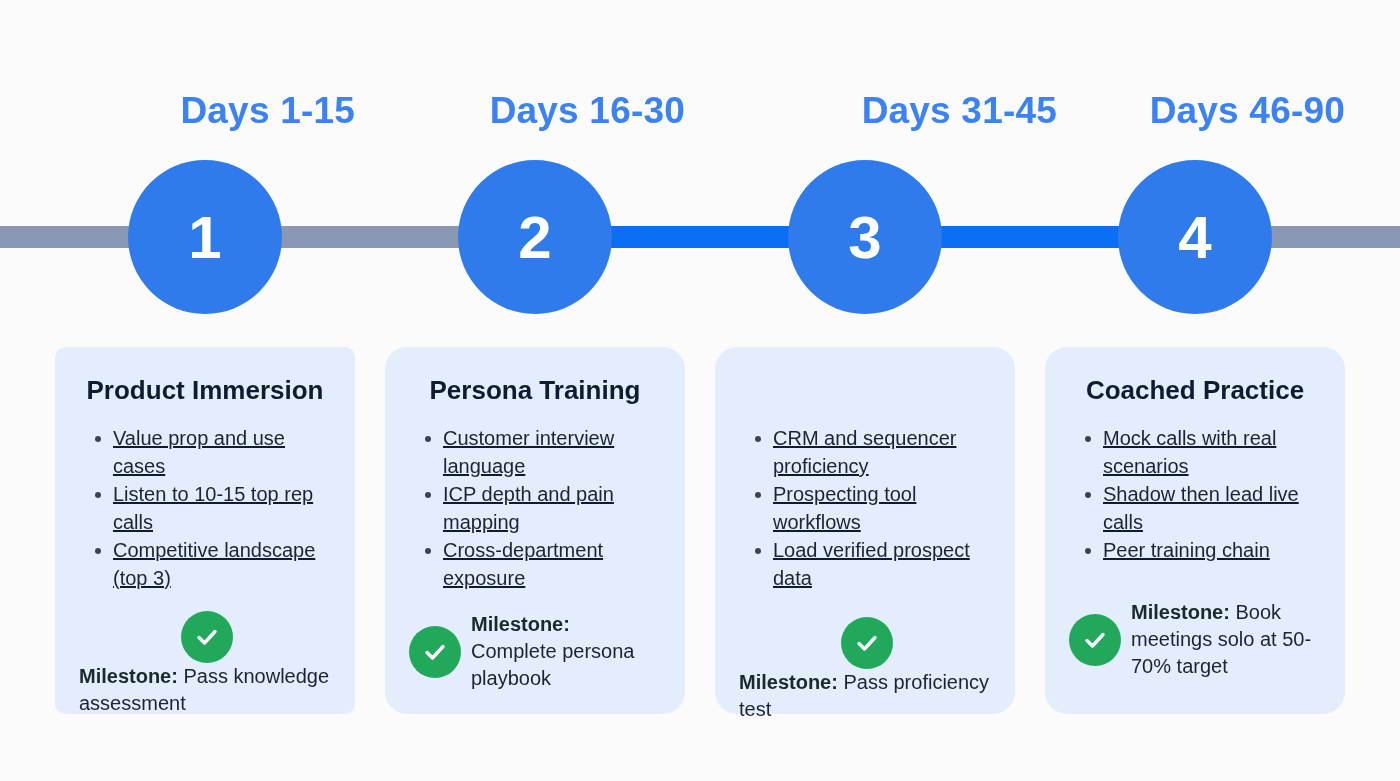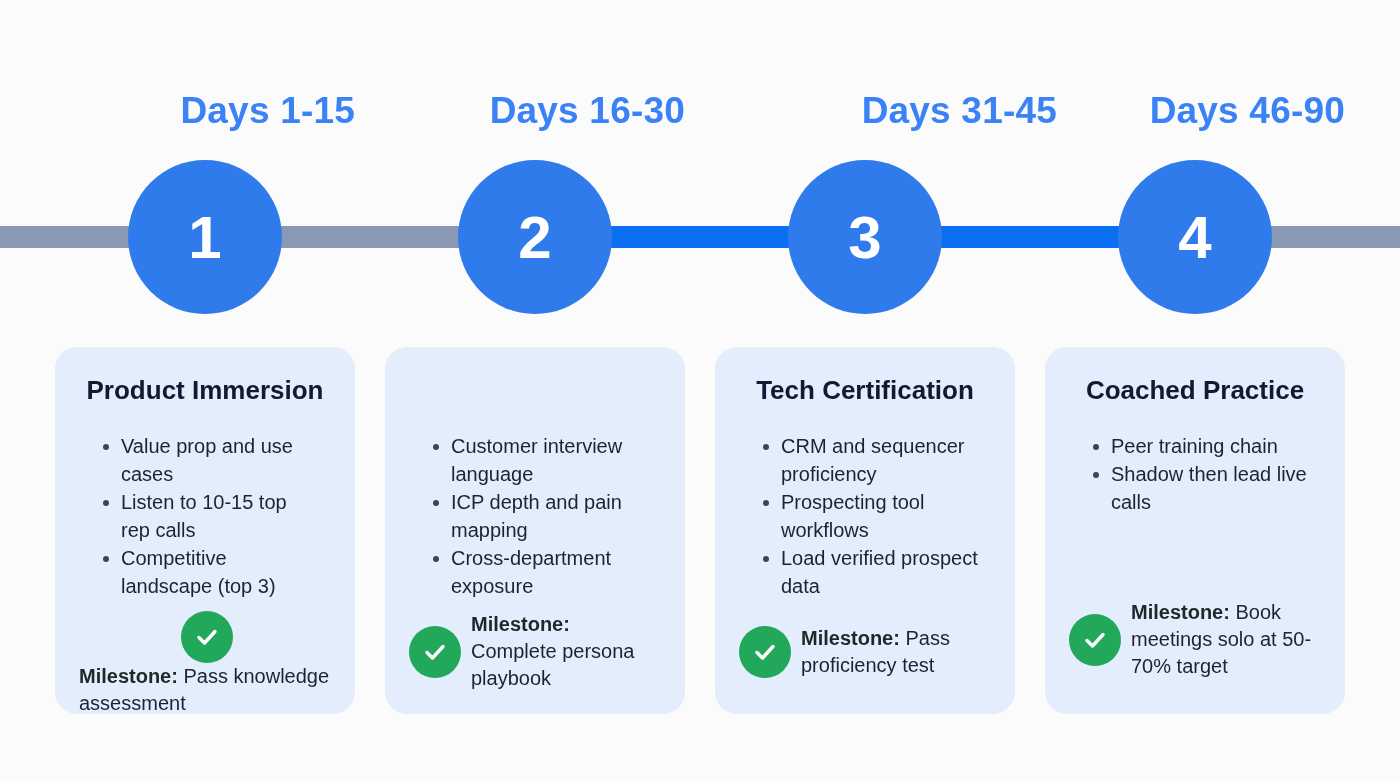--- a/index.html
+++ b/index.html
@@ -23,21 +23,21 @@
     }
     .card {
       position: absolute; top: 347px; width: 300px; height: 367px;
       background: #e3edfb; border-radius: 22px; box-sizing: border-box;
     }
     .card-title {
       position: absolute; top: 28px; left: 0; right: 0; text-align: center;
       font-size: 26px; font-weight: 700; color: #0f1a33;
     }
     .bullets {
-      position: absolute; top: 77px; left: 38px; right: 26px; margin: 8px; padding: 0; list-style: none;
+      position: absolute; top: 77px; left: 38px; right: 26px; margin: 0; padding: 0; list-style: none; text-decoration: underline;
     }
     .bullets li {
       position: relative; padding-left: 20px; font-size: 20px; line-height: 28px; color: #1c2433;
     }
     .bullets li::before {
       content: ""; position: absolute; left: 2px; top: 12px; width: 6px; height: 6px;
       border-radius: 50%; background: #3b4456;
     }
     .milestone {
       position: absolute; left: 24px; right: 10px; display: flex; align-items: center;
@@ -51,81 +51,82 @@
   </style>
 </head>
 <body>
 
 <div class="track gray" style="left:0; width:460px;"></div>
 <div class="track blue" style="left:460px; width:740px;"></div>
 <div class="track gray" style="left:1200px; width:200px;"></div>
 
 <div class="phase-label" style="left:55px;">Days 1-15</div>
 <div class="circle" style="left:128px;">1</div>
-<div class="card" style="left:55px;">
+<div class="card" style="left:55px;border-radius:10px;">
   <div class="card-title">Product Immersion</div>
   <ul class="bullets">
     <li>Value prop and use cases</li>
     <li>Listen to 10-15 top rep calls</li>
     <li>Competitive landscape (top 3)</li>
   </ul>
   <div class="milestone" style="top:264px;flex-direction:column;">
     <div class="check">
       <svg width="28" height="28" viewBox="0 0 28 28">
           <path d="M6 14.5 L11.5 20 L22 8.5" fill="none" stroke="#fff" stroke-width="3.4" stroke-linecap="round" stroke-linejoin="round"></path>
         </svg>
     </div>
     <div class="milestone-text"><b>Milestone:</b> <span>Pass knowledge assessment</span></div>
   </div>
 </div>
 
 <div class="phase-label" style="left:385px;">Days 16-30</div>
 <div class="circle" style="left:458px;">2</div>
 <div class="card" style="left:385px;">
+  <div class="card-title">Persona Training</div>
   <ul class="bullets">
     <li>Customer interview language</li>
     <li>ICP depth and pain mapping</li>
     <li>Cross-department exposure</li>
   </ul>
   <div class="milestone" style="top:264px;">
     <div class="check">
       <svg width="28" height="28" viewBox="0 0 28 28">
           <path d="M6 14.5 L11.5 20 L22 8.5" fill="none" stroke="#fff" stroke-width="3.4" stroke-linecap="round" stroke-linejoin="round"></path>
         </svg>
     </div>
     <div class="milestone-text"><b>Milestone:</b><br><span>Complete persona playbook</span></div>
   </div>
 </div>
 
 <div class="phase-label" style="left:757px;">Days 31-45</div>
 <div class="circle" style="left:788px;">3</div>
 <div class="card" style="left:715px;">
-  <div class="card-title">Tech Certification</div>
   <ul class="bullets">
     <li>CRM and sequencer proficiency</li>
     <li>Prospecting tool workflows</li>
     <li>Load verified prospect data</li>
   </ul>
-  <div class="milestone" style="top:278px;">
+  <div class="milestone" style="top:270px;flex-direction:column;">
     <div class="check">
       <svg width="28" height="28" viewBox="0 0 28 28">
           <path d="M6 14.5 L11.5 20 L22 8.5" fill="none" stroke="#fff" stroke-width="3.4" stroke-linecap="round" stroke-linejoin="round"></path>
         </svg>
     </div>
     <div class="milestone-text"><b>Milestone:</b> <span>Pass proficiency test</span></div>
   </div>
 </div>
 
 <div class="phase-label" style="left:1045px;">Days 46-90</div>
 <div class="circle" style="left:1118px;">4</div>
 <div class="card" style="left:1045px;">
   <div class="card-title">Coached Practice</div>
   <ul class="bullets">
+    <li>Mock calls with real scenarios</li>
+    <li>Shadow then lead live calls</li>
     <li>Peer training chain</li>
-    <li>Shadow then lead live calls</li>
   </ul>
   <div class="milestone" style="top:252px;">
     <div class="check">
       <svg width="28" height="28" viewBox="0 0 28 28">
           <path d="M6 14.5 L11.5 20 L22 8.5" fill="none" stroke="#fff" stroke-width="3.4" stroke-linecap="round" stroke-linejoin="round"></path>
         </svg>
     </div>
     <div class="milestone-text"><b>Milestone:</b> <span>Book meetings solo at 50-70% target</span></div>
   </div>
 </div>

